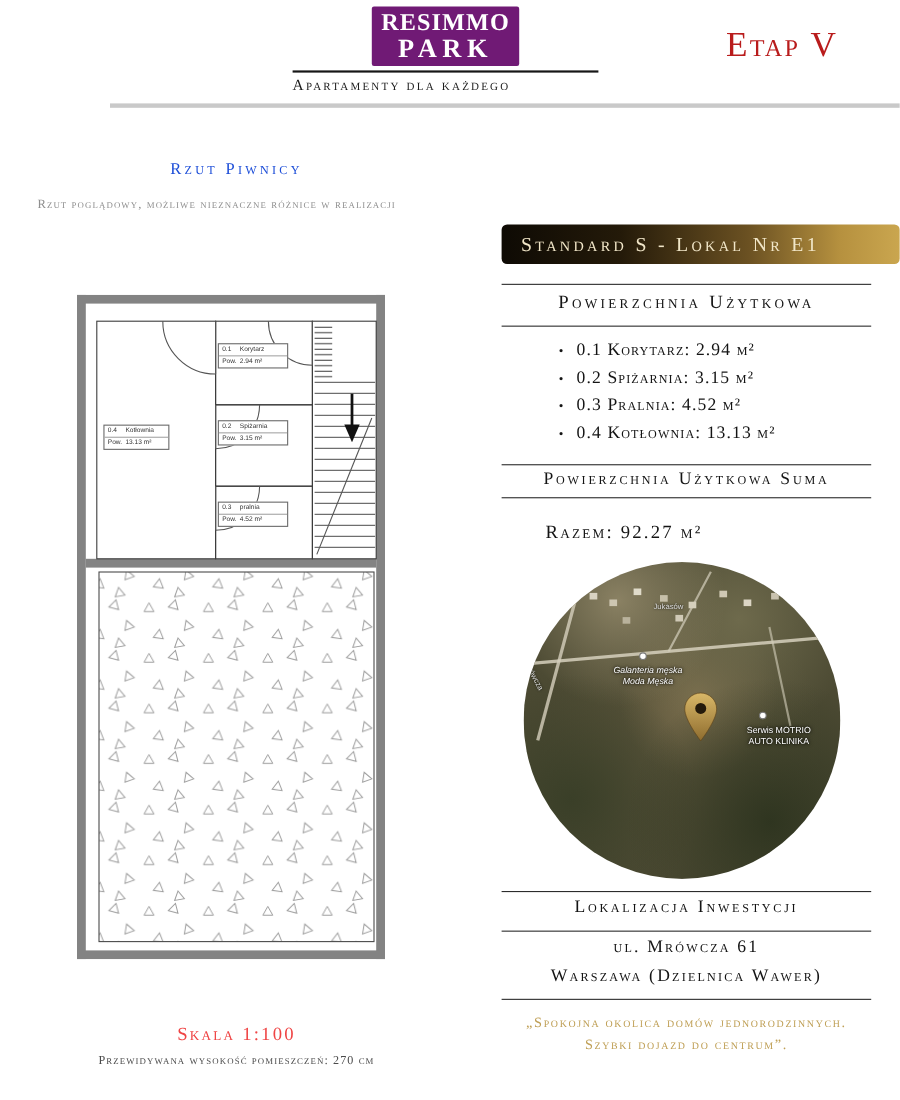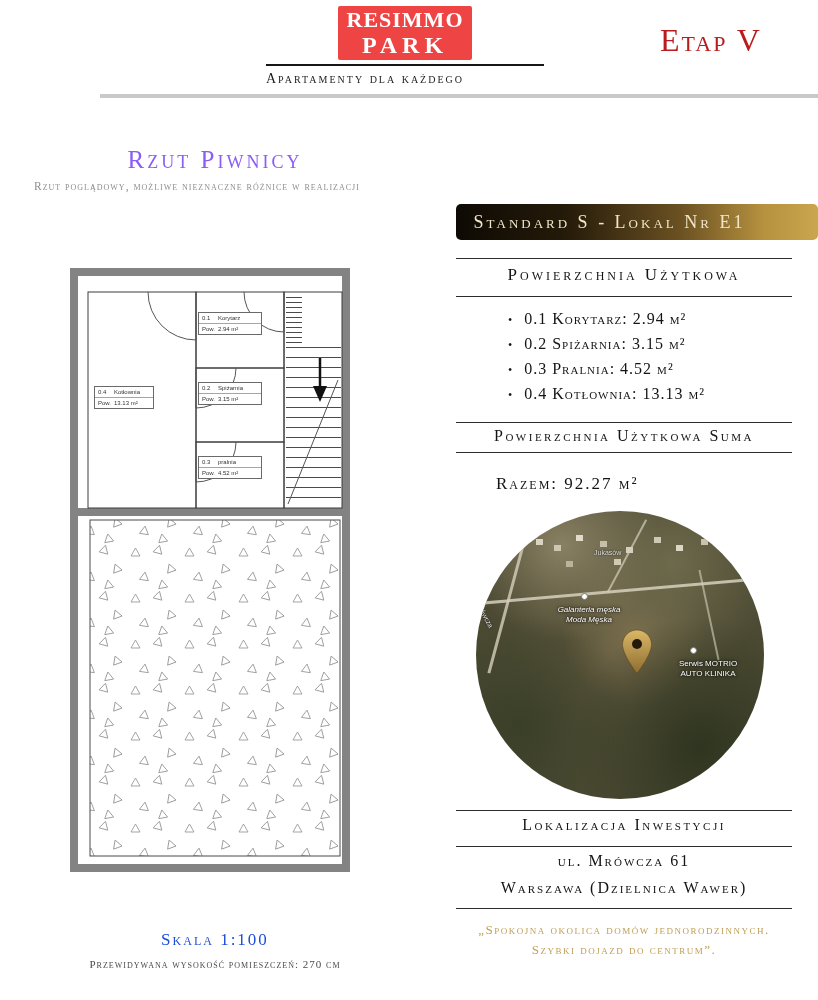--- a/index.html
+++ b/index.html
@@ -4,40 +4,40 @@
 <style>
   html,body{margin:0;padding:0;}
   body{
     width:818px;height:1000px;background:#ffffff;position:relative;
     font-family:"Liberation Serif", serif;color:#1a1a1a;overflow:hidden;
   }
   .abs{position:absolute;}
   .sc{font-variant:small-caps;}
 
   
-  .logo-box{left:338px;top:6px;width:134px;height:54px;background:#ef4444;color:#fff;
+  .logo-box{left:338px;top:6px;width:134px;height:54px;background:#701a75;color:#fff;
     border-radius:2px;display:flex;flex-direction:column;justify-content:center;text-align:center;line-height:1;}
   .logo-l1{font-size:22px;font-weight:700;letter-spacing:1px;}
   .logo-l2{font-size:24px;font-weight:700;letter-spacing:5px;margin-top:2px;}
   .logo-rule{left:266px;top:64px;width:278px;height:2px;background:#161616;}
   .tagline{left:266px;top:71px;width:278px;text-align:left;font-size:14px;letter-spacing:2px;color:#1c1c1c;}
   .etap{left:636px;top:22px;width:150px;text-align:center;font-size:32px;letter-spacing:2px;color:#b91c1c;}
   .header-rule{left:100px;top:94px;width:718px;height:4px;background:#c9c9c9;}
 
   
-  .plan-title{left:100px;top:146px;width:230px;text-align:center;font-size:25px;letter-spacing:3px;color:#8b5cf6;}
+  .plan-title{left:100px;top:146px;width:230px;text-align:center;font-size:15px;letter-spacing:3px;color:#1d4ed8;}
   .plan-subtitle{left:34px;top:180px;font-size:11.5px;letter-spacing:1px;color:#8f8f8f;white-space:nowrap;}
   .floorplan{left:70px;top:268px;width:280px;height:604px;}
   .plan-svg{position:absolute;left:0;top:0;}
   .room-label{position:absolute;border:1px solid #6a6a6a;background:#fff;
     font-family:"Liberation Sans", sans-serif;font-size:6px;color:#333;line-height:1;box-sizing:border-box;}
   .room-label .row{display:flex;gap:3px;padding:2px 3px;}
   .room-label .row + .row{border-top:1px solid #a5a5a5;}
   .room-label .id{min-width:13px;}
-  .scale{left:130px;top:930px;width:170px;text-align:center;font-size:17px;letter-spacing:2px;color:#1d4ed8;}
+  .scale{left:130px;top:930px;width:170px;text-align:center;font-size:17px;letter-spacing:2px;color:#ef4444;}
   .height-note{left:65px;top:958px;width:300px;text-align:center;font-size:11px;letter-spacing:1px;color:#4a4a4a;}
 
   
   .banner{left:456px;top:204px;width:362px;height:36px;border-radius:5px;box-sizing:border-box;
     background:linear-gradient(90deg,#0e0a04 0%,#241a09 30%,#6b5122 62%,#b6913f 85%,#caa64f 100%);
     color:#f1e6c8;display:flex;align-items:center;justify-content:center;padding-right:55px;
     font-size:18px;letter-spacing:3px;}
   .rule{left:456px;width:336px;height:1px;background:#2c2c2c;}
   .sec-heading{left:456px;width:336px;text-align:center;letter-spacing:3px;color:#141414;}
   #h-area{top:265px;font-size:17px;}

